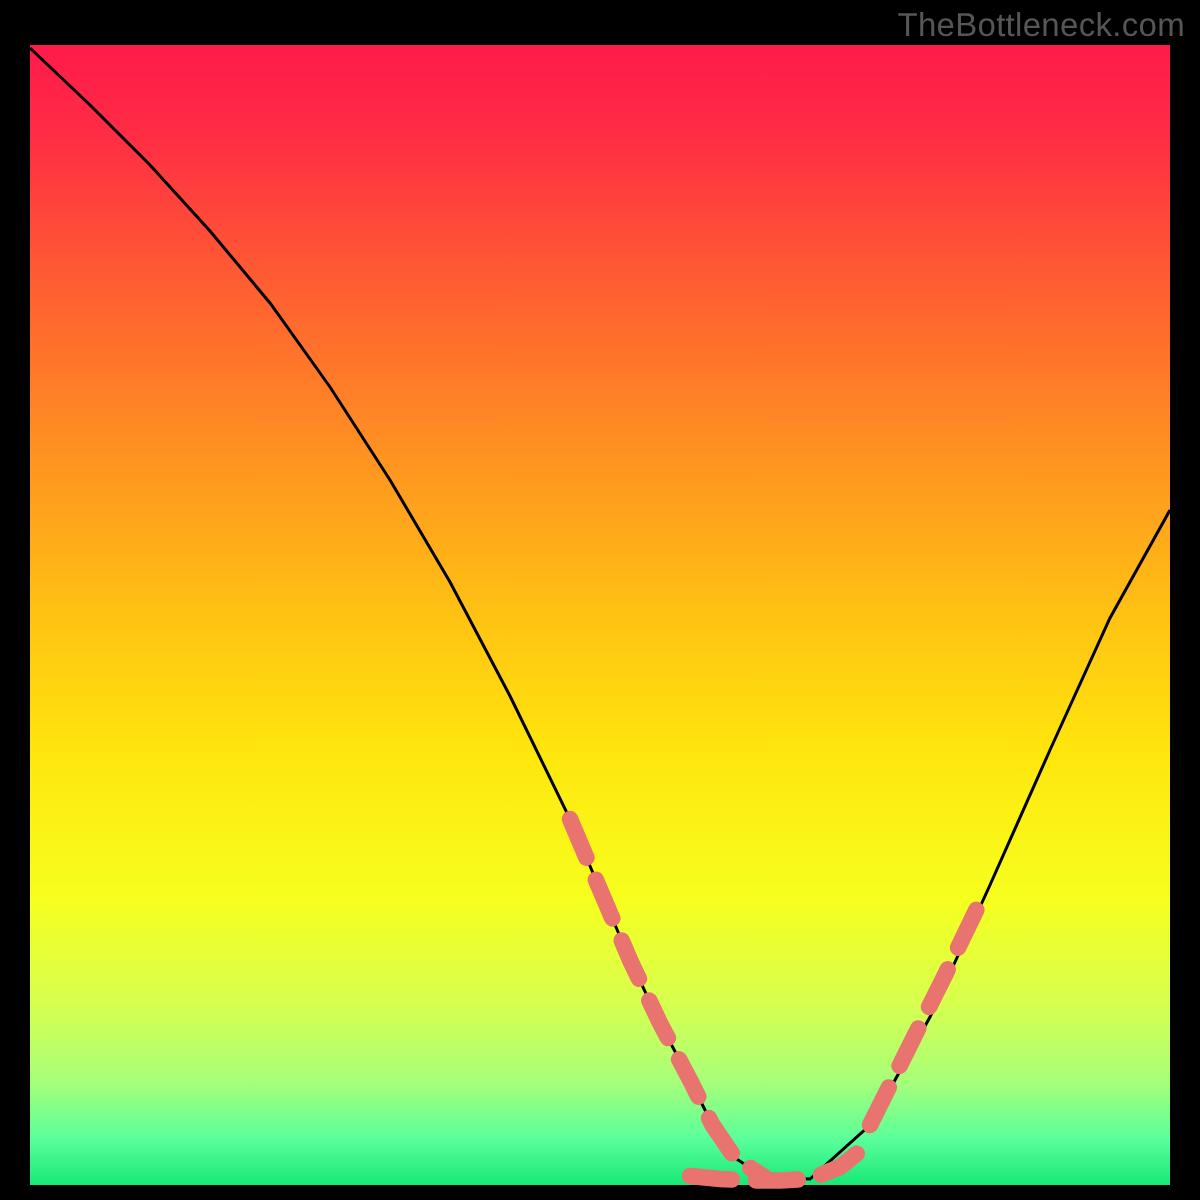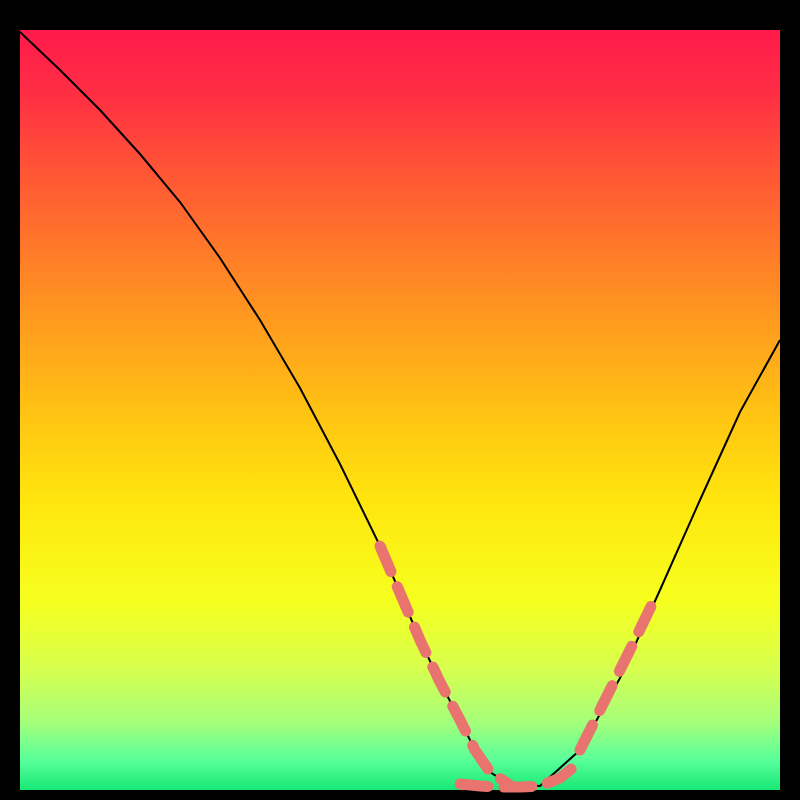--- a/index.html
+++ b/index.html
@@ -28,20 +28,21 @@
     user-select: none;
   }
   svg {
     display: block;
   }
 </style>
 </head>
 <body>
 
 <div class="frame">
+  <div class="watermark">TheBottleneck.com</div>
 
   <svg id="chart-svg" width="800" height="800" viewBox="0 0 800 800">
     <defs>
       <linearGradient id="bg-grad" x1="0" y1="0" x2="0" y2="1">
           <stop offset="0%" stop-color="#ff1a4b"></stop>
           <stop offset="8%" stop-color="#ff2d44"></stop>
           <stop offset="20%" stop-color="#ff5a33"></stop>
           <stop offset="35%" stop-color="#ff8f22"></stop>
           <stop offset="50%" stop-color="#ffc213"></stop>
           <stop offset="62%" stop-color="#ffe60d"></stop>

